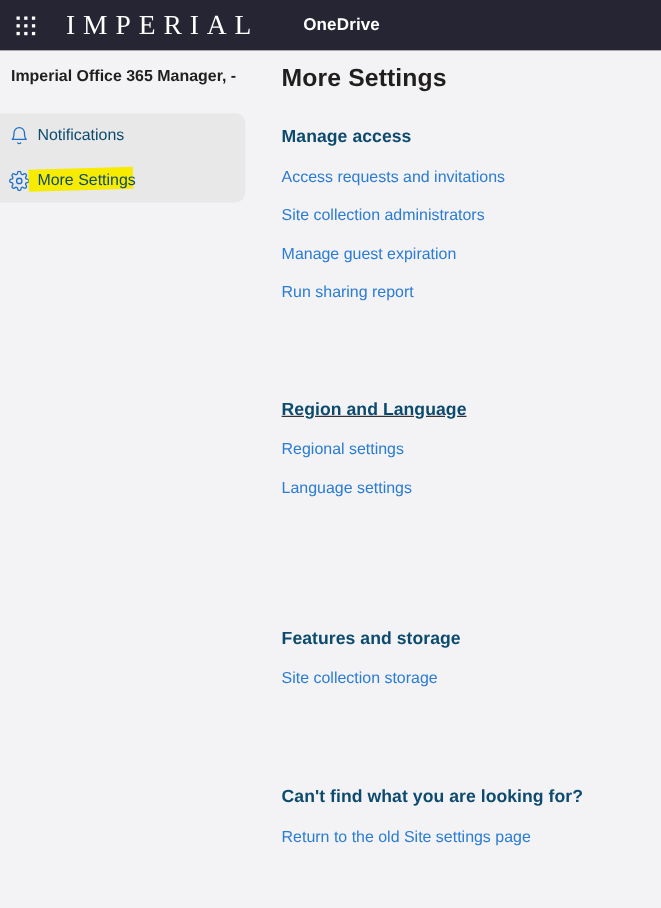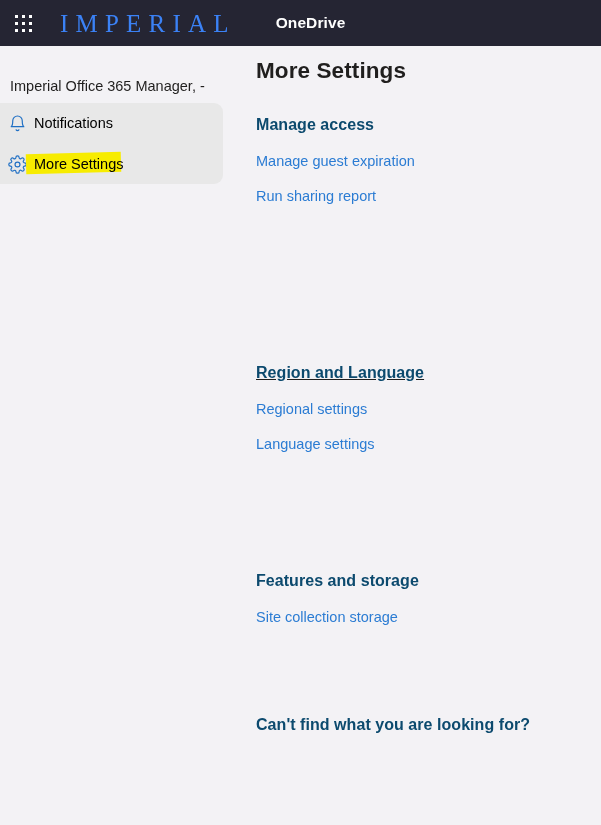--- a/index.html
+++ b/index.html
@@ -44,21 +44,21 @@
     grid-template-rows: repeat(3, 3px);
     gap: 4px;
   }
   #waffle .grid i {
     display: block;
     width: 3px; height: 3px;
     background: #ffffff;
   }
   #brand-logo {
     margin-left: 14px;
-    color: #3b82f6;
+    color: #ffffff;
     font-family: "Liberation Serif", "DejaVu Serif", serif;
     font-size: 25px;
     font-weight: 400;
     letter-spacing: 7.2px;
     line-height: 1;
     white-space: nowrap;
     user-select: none;
   }
   #app-name {
     margin-left: 40px;
@@ -73,24 +73,24 @@
   
   #left-pane {
     position: absolute;
     top: 46px; left: 0;
     width: 240px;
     height: 779px;
     background: #f3f2f5;
   }
   #account-title {
     position: absolute;
-    top: 32px;
+    top: 16px;
     left: 10px;
     font-size: 14.5px;
-    font-weight: 400;
+    font-weight: 700;
     color: #201f1e;
     white-space: nowrap;
   }
   #nav-panel {
     position: absolute;
     top: 57px;
     left: 0;
     width: 223px;
     height: 81px;
     background: #e8e8e8;
@@ -111,21 +111,21 @@
   .nav-icon {
     width: 34px;
     min-width: 34px;
     display: flex;
     align-items: center;
     justify-content: center;
     color: #1f6fc4;
   }
   .nav-label {
     font-size: 14.5px;
-    color: #000000;
+    color: #0c4a6e;
     position: relative;
     white-space: nowrap;
   }
   .nav-label span.txt { position: relative; z-index: 2; }
 
   
   .hl {
     position: absolute;
     background: #f7ec00;
     z-index: 1;
@@ -250,20 +250,30 @@
 </div>
 
 <div id="content">
 
   <div id="page-title">More Settings</div>
 
   <div class="group" id="group-manage-access">
     <div class="group-heading">Manage access</div>
     <div class="link-row">
       <a class="settings-link" href="#">
+        <span class="txt">Access requests and invitations</span>
+      </a>
+    </div>
+    <div class="link-row">
+      <a class="settings-link" href="#">
+        <span class="txt">Site collection administrators</span>
+      </a>
+    </div>
+    <div class="link-row">
+      <a class="settings-link" href="#">
         <span class="txt">Manage guest expiration</span>
       </a>
     </div>
     <div class="link-row">
       <a class="settings-link" href="#">
         <span class="txt">Run sharing report</span>
       </a>
     </div>
   </div>
 
@@ -285,15 +295,20 @@
     <div class="group-heading">Features and storage</div>
     <div class="link-row">
       <a class="settings-link" href="#">
         <span class="txt">Site collection storage</span>
       </a>
     </div>
   </div>
 
   <div class="group" id="group-help">
     <div class="group-heading">Can't find what you are looking for?</div>
+    <div class="link-row">
+      <a class="settings-link" href="#">
+        <span class="txt">Return to the old Site settings page</span>
+      </a>
+    </div>
   </div>
 
 </div>
 
 </body></html>

